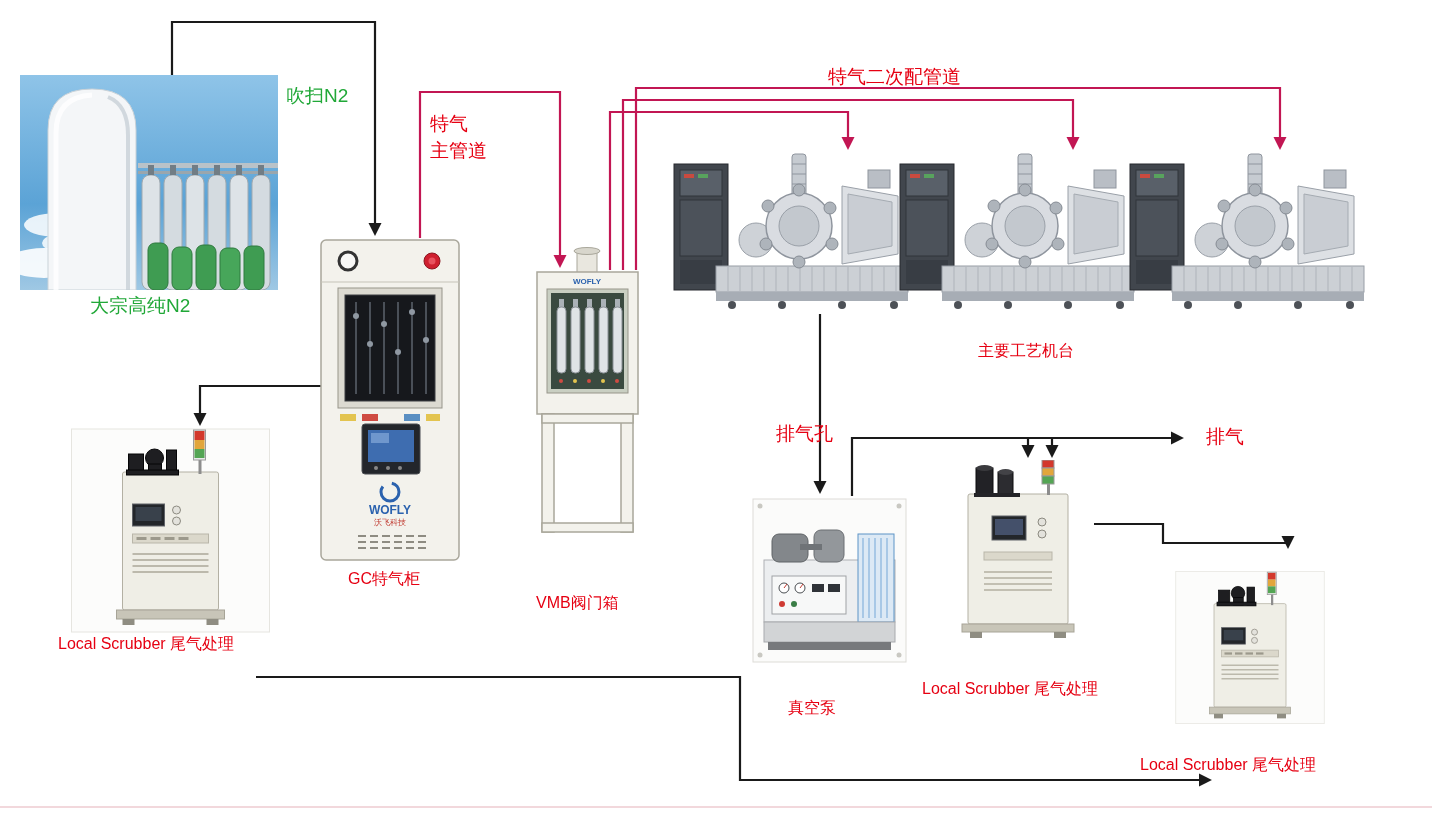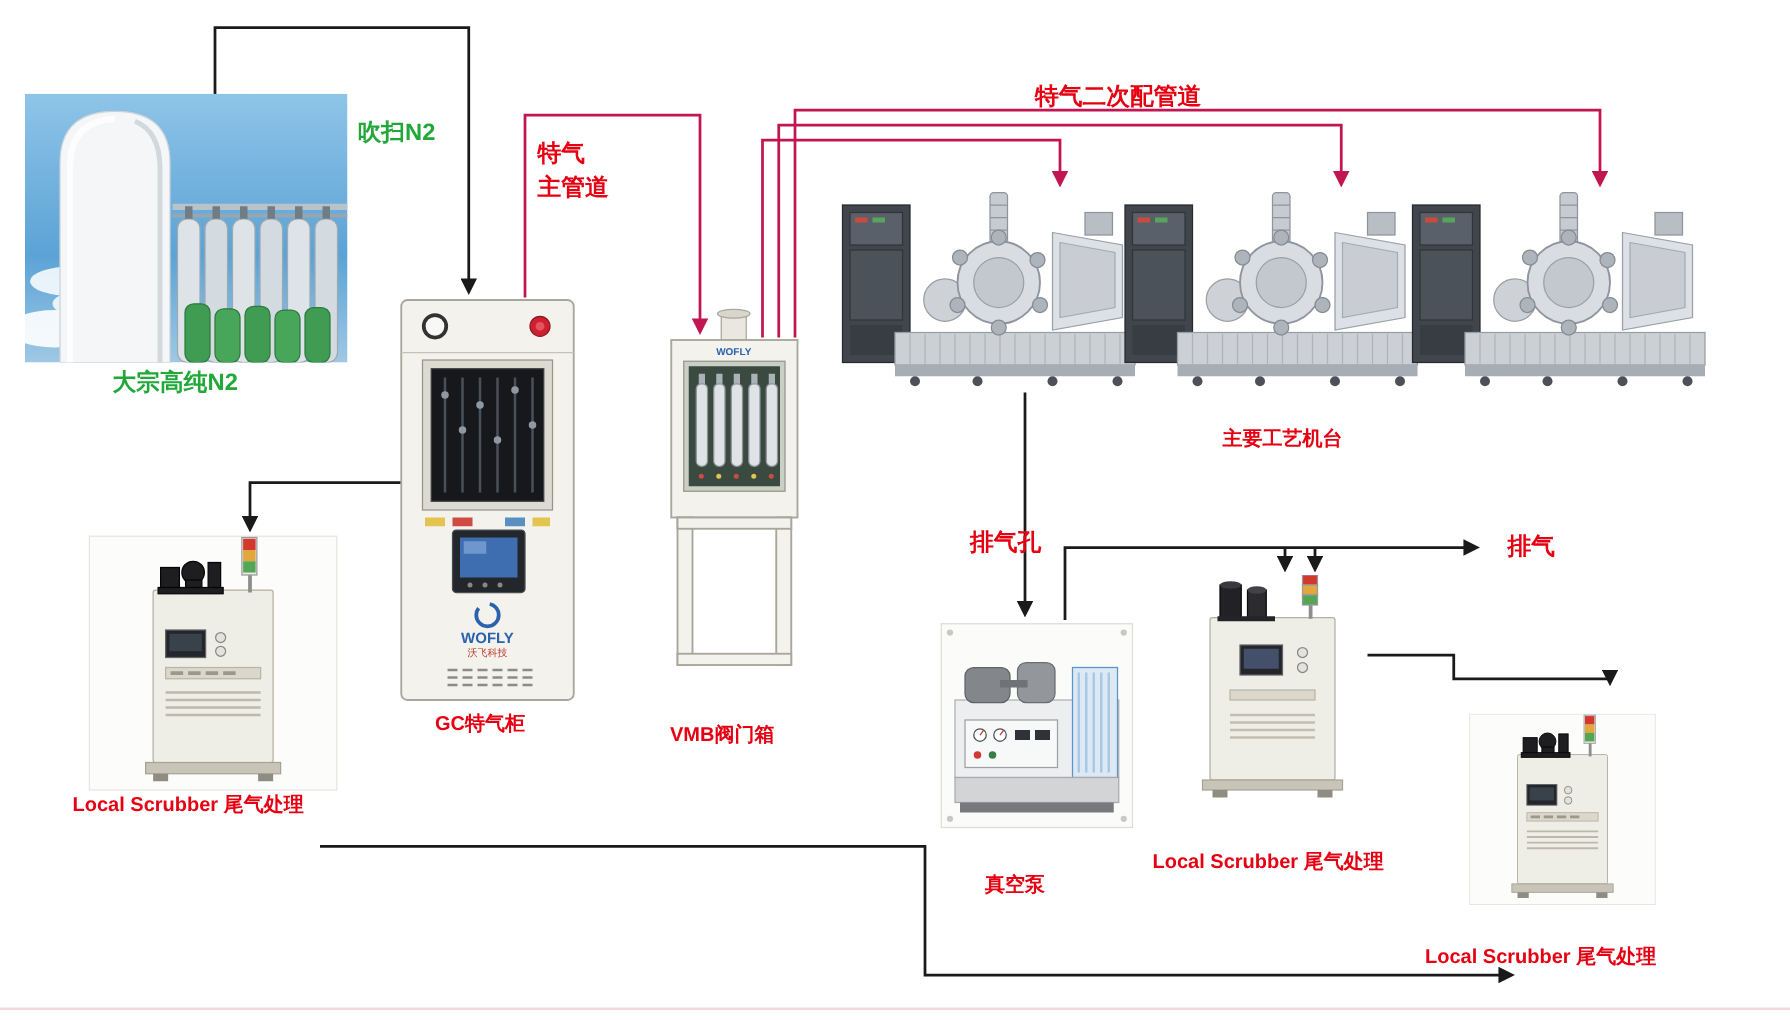--- a/index.html
+++ b/index.html
@@ -2,21 +2,21 @@
 <html style="--green: #21a838; --red: #e60012; --crimson: #c21653; --black: #1a1a1a;"><head>
 <meta charset="utf-8">
 <style>
   *{margin:0;padding:0;box-sizing:border-box}
   html,body{width:1432px;height:816px;background:#fff;overflow:hidden;
     font-family:"Liberation Sans","DejaVu Sans",sans-serif}
   .canvas{position:relative;width:1432px;height:816px;background:#fff}
   .overlay{position:absolute;left:0;top:0;width:1432px;height:816px;pointer-events:none}
   .equip{position:absolute}
   .equip svg{width:100%;height:100%;display:block}
-  .label{position:absolute;font-weight:bold;white-space:nowrap}
+  .label{position:absolute;font-weight:normal;white-space:nowrap}
   .green{color:var(--green)}
   .red{color:var(--red)}
   .fs19{font-size:19px}
   .fs20{font-size:16px}
   .bottom-strip{position:absolute;left:0;bottom:8px;width:100%;height:2px;background:#f2d8dc}
   .hiddefs{position:absolute;width:0;height:0;overflow:hidden}
 </style>
 </head>
 <body>
 
@@ -318,30 +318,30 @@
     </svg>
   </div>
 
   <div class="equip" style="left:1175px;top:550px;width:150px;height:195px">
     <svg viewBox="0 0 200 205">
         <use href="#sym-scrubber"></use>
       </svg>
   </div>
 
   <div class="label green fs19" style="left:90px;top:293px">大宗高纯N2</div>
-  <div class="label green fs19" style="left:286px;top:93px">吹扫N2</div>
+  <div class="label green fs19" style="left:286px;top:83px">吹扫N2</div>
 
   <div class="label red fs19" style="left:430px;top:110px;line-height:27px">
     <div>特气</div>
     <div>主管道</div>
   </div>
 
   <div class="label red fs19" style="left:828px;top:64px">特气二次配管道</div>
   <div class="label red fs20" style="left:348px;top:569px">GC特气柜</div>
-  <div class="label red fs20" style="left:536px;top:578px">VMB阀门箱</div>
+  <div class="label red fs20" style="left:536px;top:593px">VMB阀门箱</div>
   <div class="label red fs20" style="left:978px;top:341px">主要工艺机台</div>
   <div class="label red fs19" style="left:776px;top:421px">排气孔</div>
   <div class="label red fs19" style="left:1206px;top:424px">排气</div>
   <div class="label red fs20" style="left:788px;top:698px">真空泵</div>
   <div class="label red fs20" style="left:58px;top:634px">Local Scrubber 尾气处理</div>
   <div class="label red fs20" style="left:922px;top:679px">Local Scrubber 尾气处理</div>
   <div class="label red fs20" style="left:1140px;top:755px">Local Scrubber 尾气处理</div>
 
   <div class="bottom-strip"></div>
 </div>

